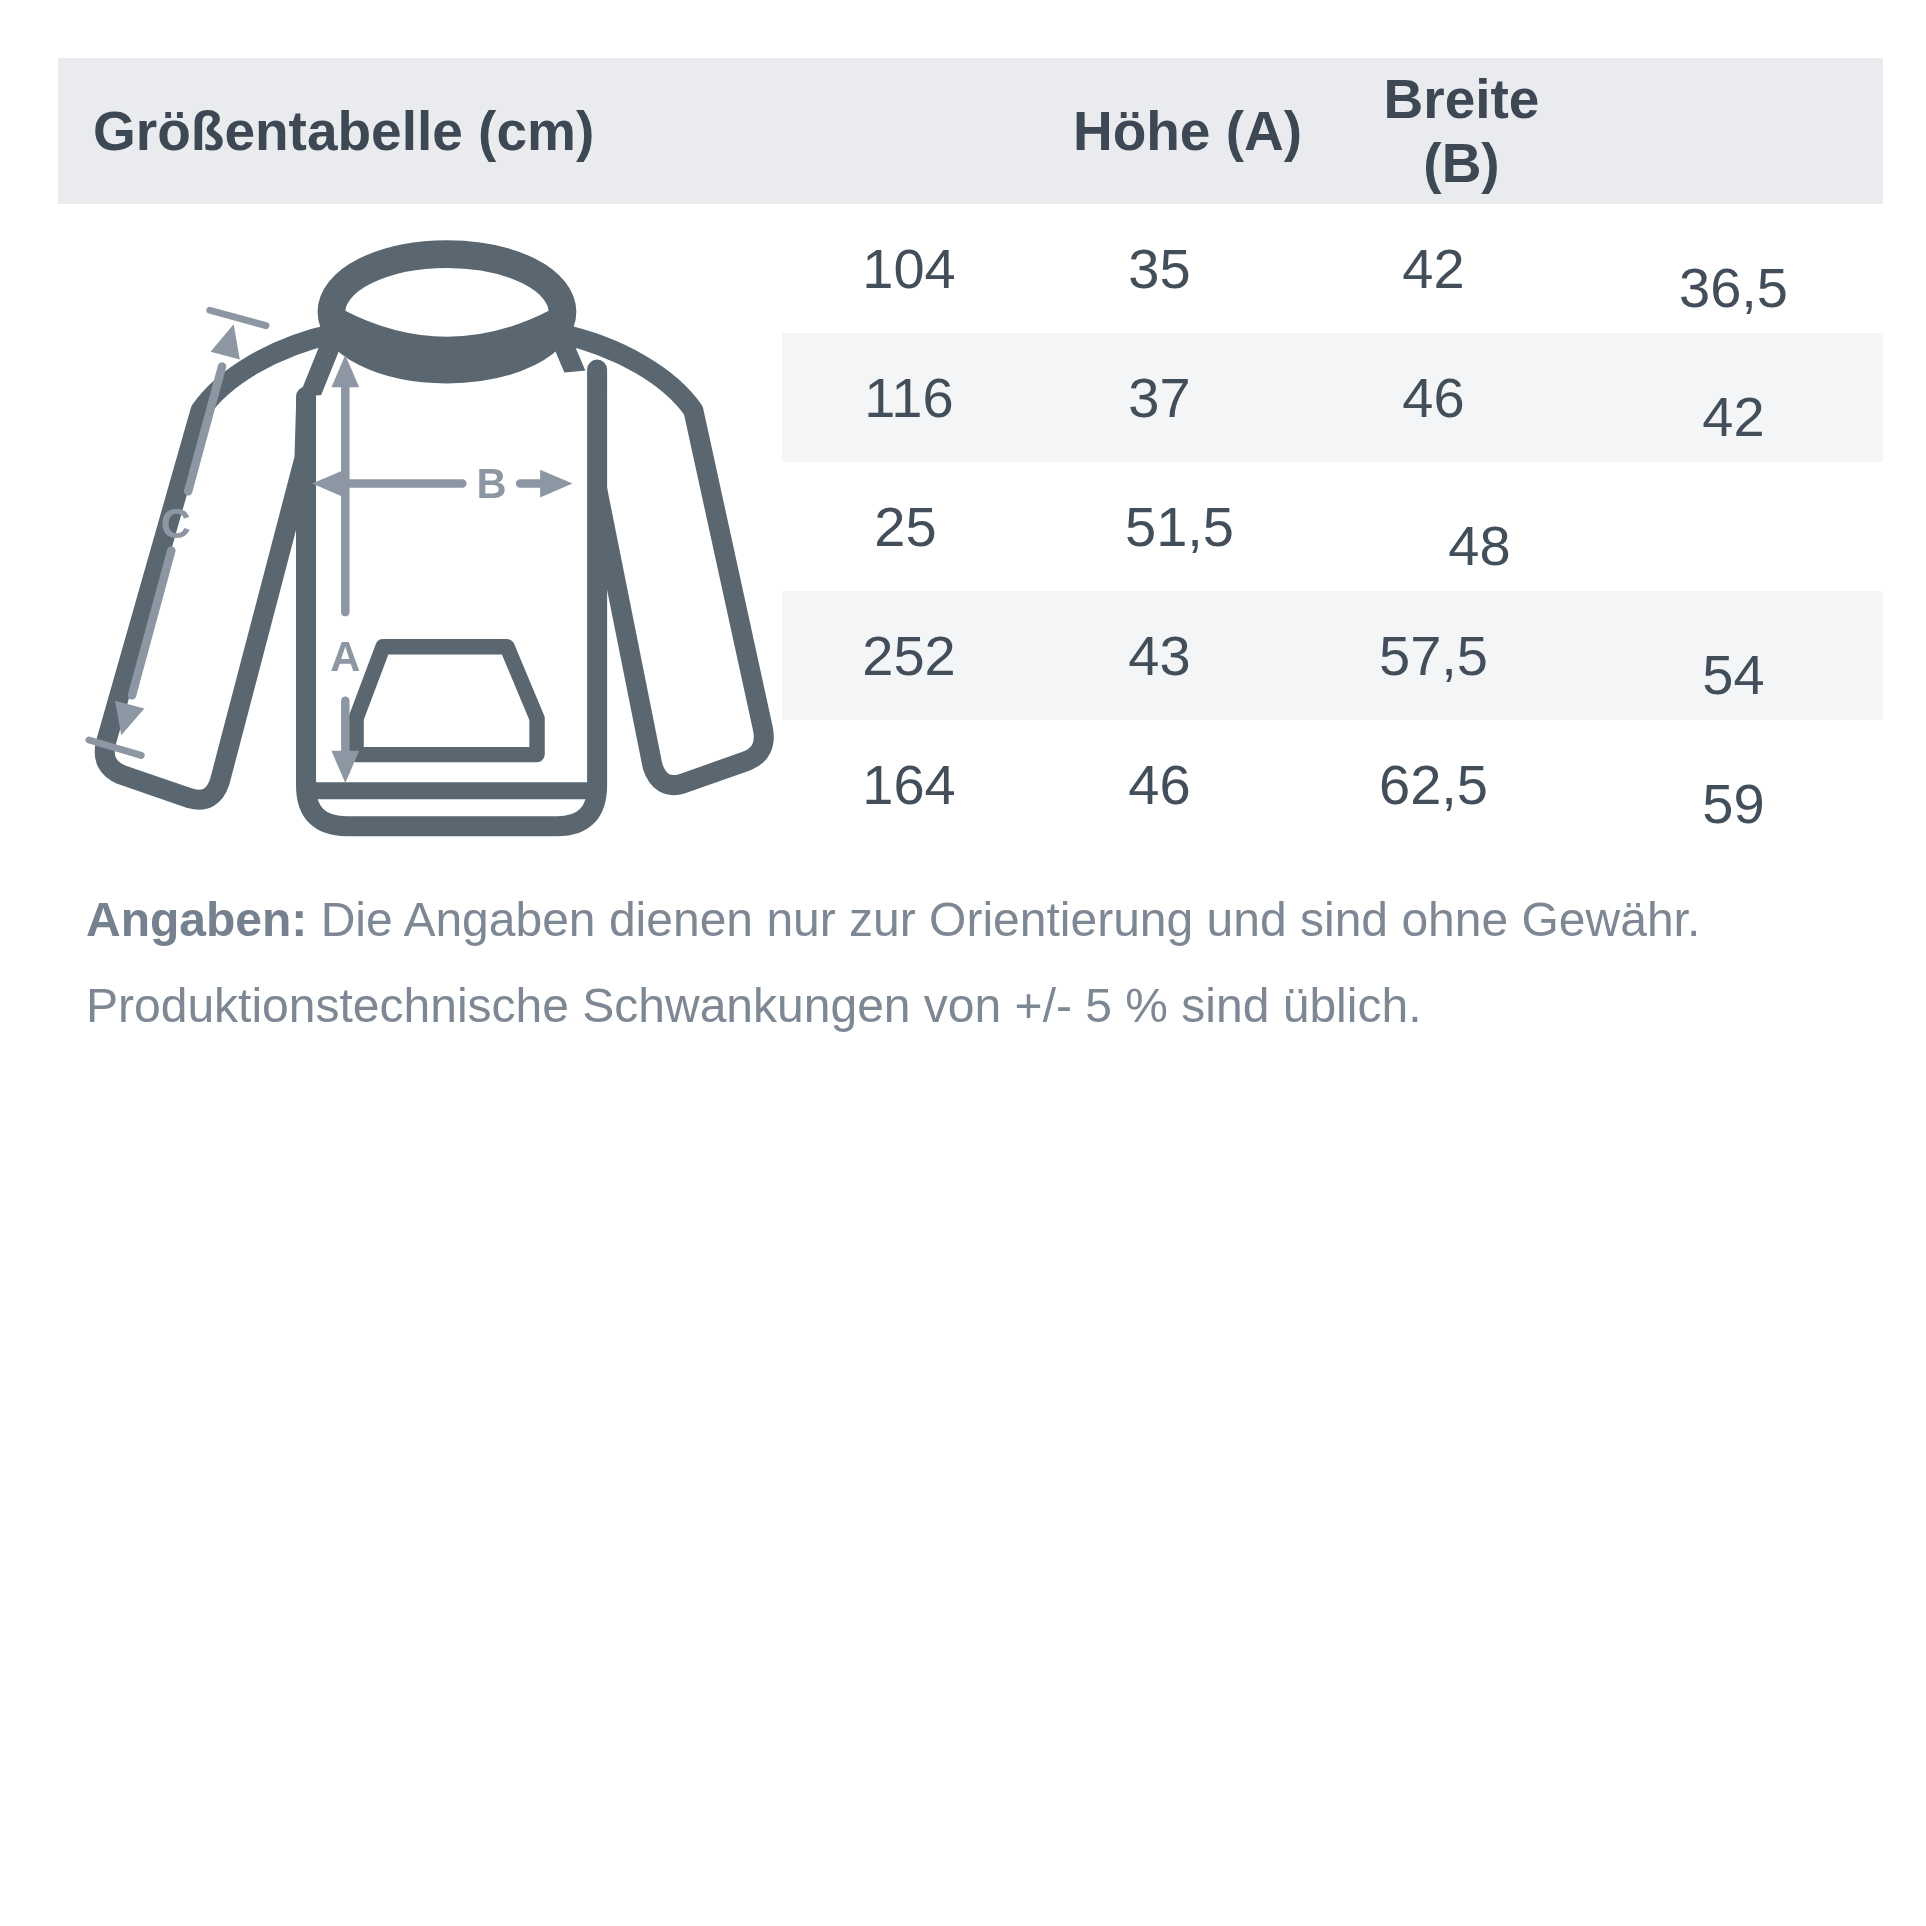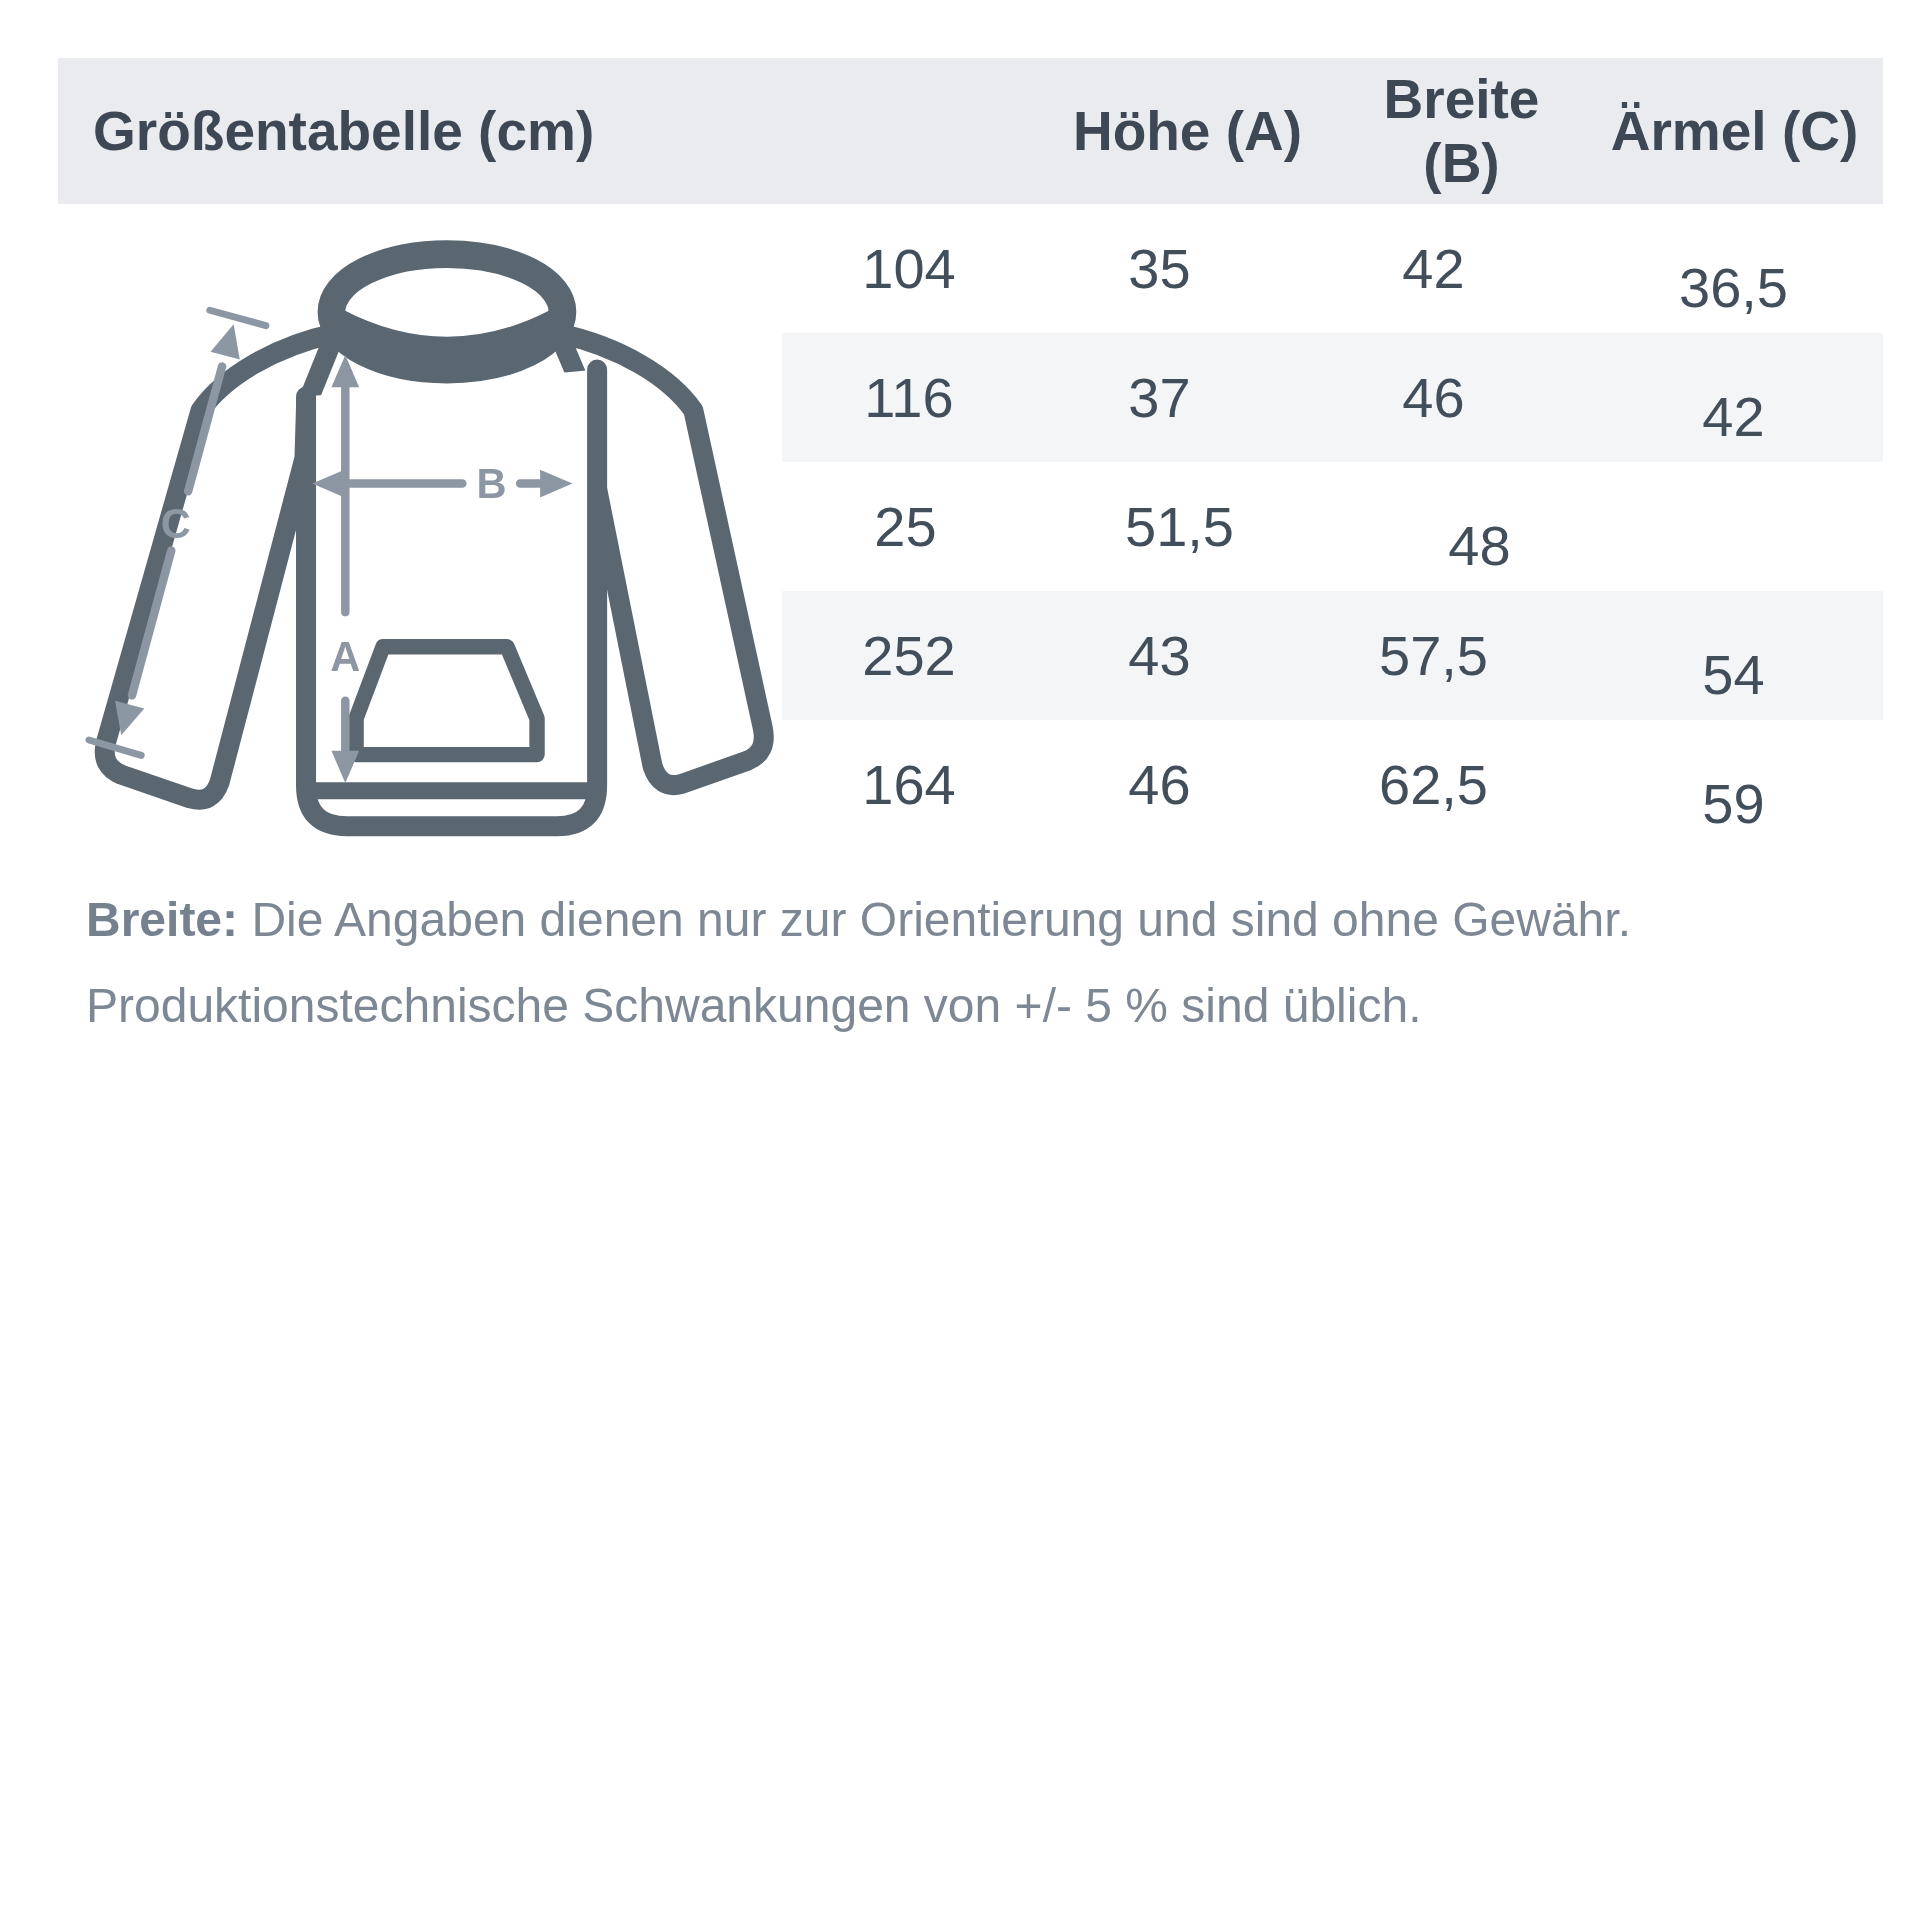--- a/index.html
+++ b/index.html
@@ -33,21 +33,20 @@
 <body>
 
 <div class="sheet">
 
   <div class="size-chart">
 
     <div class="chart-header">
       <div class="title">Größentabelle (cm)</div>
       <div class="col-h a">Höhe (A)</div>
       <div class="col-h b">Breite (B)</div>
-      <div class="col-h c">Ärmel (C)</div>
     </div>
 
     <div class="chart-body">
 
       <div class="figure-cell">
         <svg width="724" height="643" viewBox="0 0 940 835">
           <g fill="none" stroke="#5a6771" stroke-width="26" stroke-linecap="round" stroke-linejoin="round">
 
             <path fill="#ffffff" d="M 360,168 C 280,185 215,225 185,268 L 62,700 Q 55,730 82,741 L 172,772 Q 200,780 210,750 L 320,330 L 322,262 Z"></path>
             <path fill="#ffffff" d="M 650,168 C 730,185 795,225 825,268 L 915,680 Q 922,712 895,723 L 810,753 Q 782,761 772,730 L 692,330 L 690,262 Z"></path>
@@ -112,18 +111,18 @@
             <div class="t-cell b">46</div>
             <div class="t-cell a">62,5</div>
             <div class="t-cell c">59</div>
           </div>
         </div>
 
     </div>
   </div>
 
   <div class="note">
-    <span><b>Breite:</b><span> Die Angaben dienen nur zur Orientierung und sind ohne Gewähr.</span></span><br>
+    <span><b>Angaben:</b><span> Die Angaben dienen nur zur Orientierung und sind ohne Gewähr.</span></span><br>
     <span>Produktionstechnische Schwankungen von +/- 5 % sind üblich.</span>
   </div>
 
 </div>
 
 
 </body></html>

